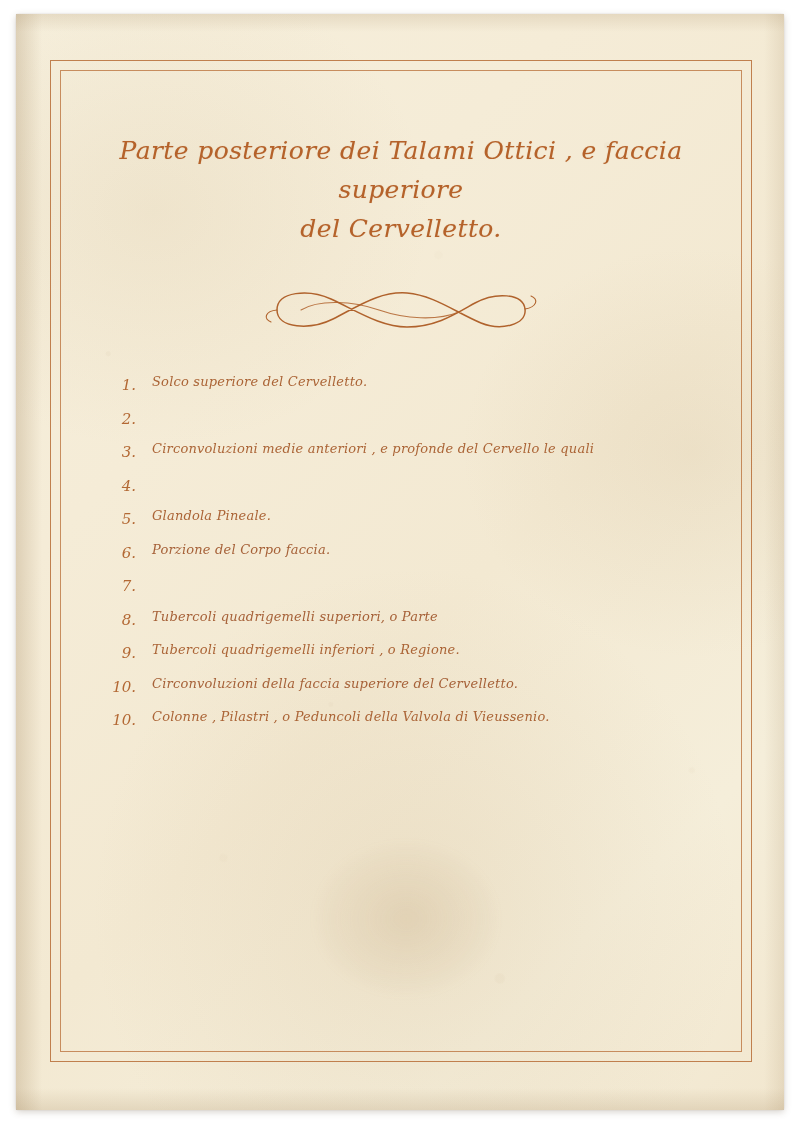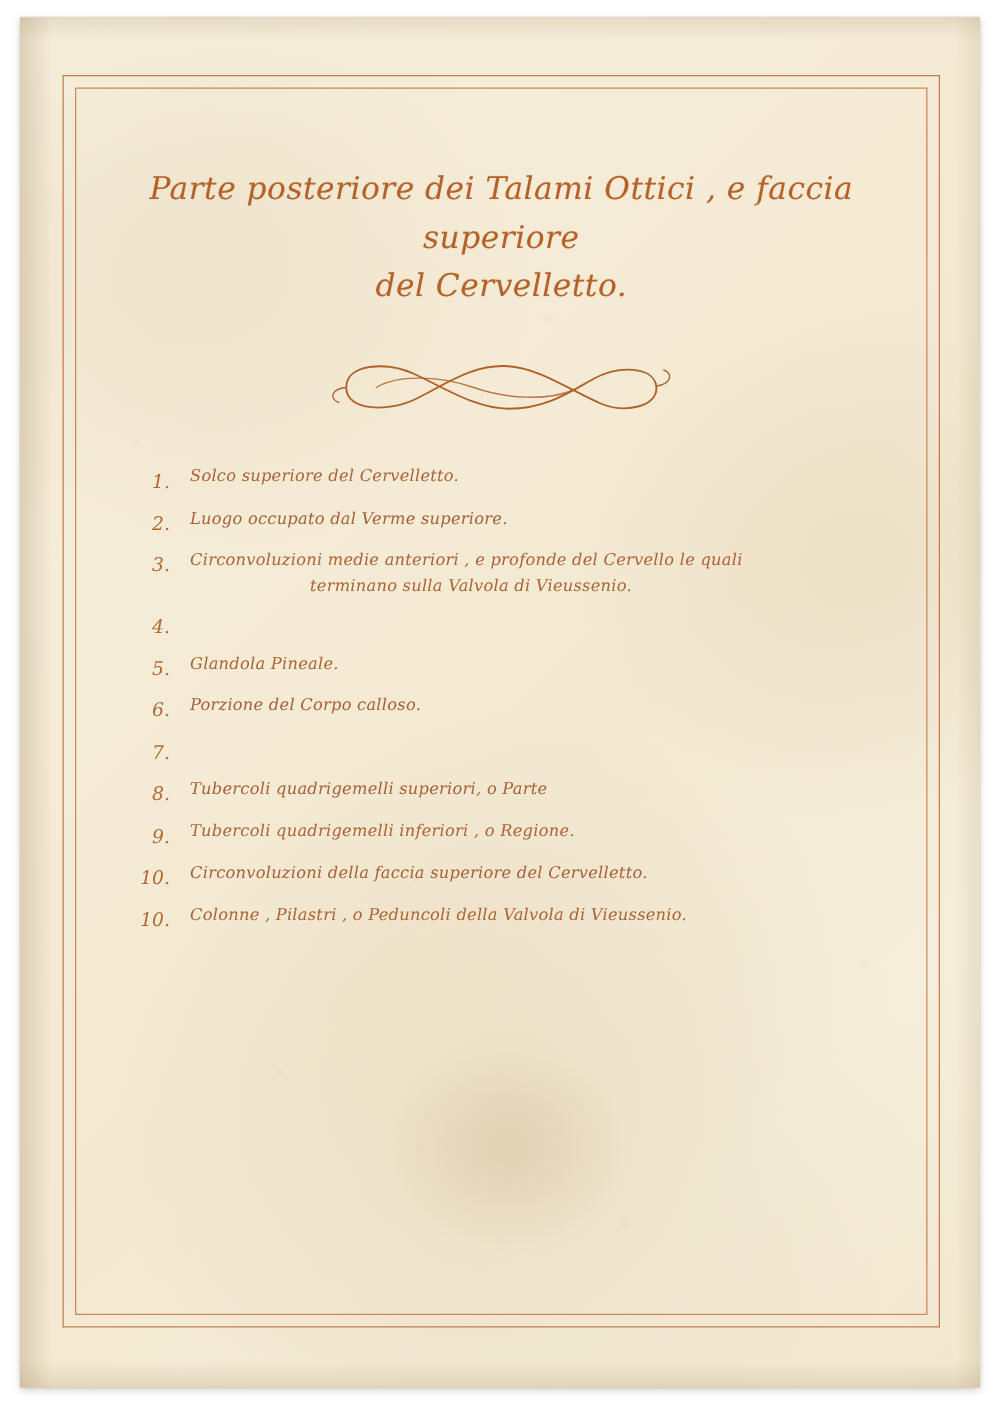--- a/index.html
+++ b/index.html
@@ -226,48 +226,44 @@
 
         <div class="entry">
           <div class="entry-num">1.</div>
           <div class="entry-text">
             <span>Solco superiore del Cervelletto.</span>
           </div>
         </div>
 
         <div class="entry">
           <div class="entry-num">2.</div>
-          <div class="entry-text">
-            <span>Luogo occupato dal Verme superiore.</span>
-          </div>
         </div>
 
         <div class="entry">
           <div class="entry-num">3.</div>
           <div class="entry-text">
             <span>Circonvoluzioni medie anteriori , e profonde del Cervello le quali</span>
-            <span class="cont">terminano sulla Valvola di Vieussenio.</span>
           </div>
         </div>
 
         <div class="entry">
           <div class="entry-num">4.</div>
         </div>
 
         <div class="entry">
           <div class="entry-num">5.</div>
           <div class="entry-text">
             <span>Glandola Pineale.</span>
           </div>
         </div>
 
         <div class="entry">
           <div class="entry-num">6.</div>
           <div class="entry-text">
-            <span>Porzione del Corpo calloso.</span>
+            <span>Porzione del Corpo faccia.</span>
           </div>
         </div>
 
         <div class="entry">
           <div class="entry-num">7.</div>
         </div>
 
         <div class="entry">
           <div class="entry-num">8.</div>
           <div class="entry-text">

